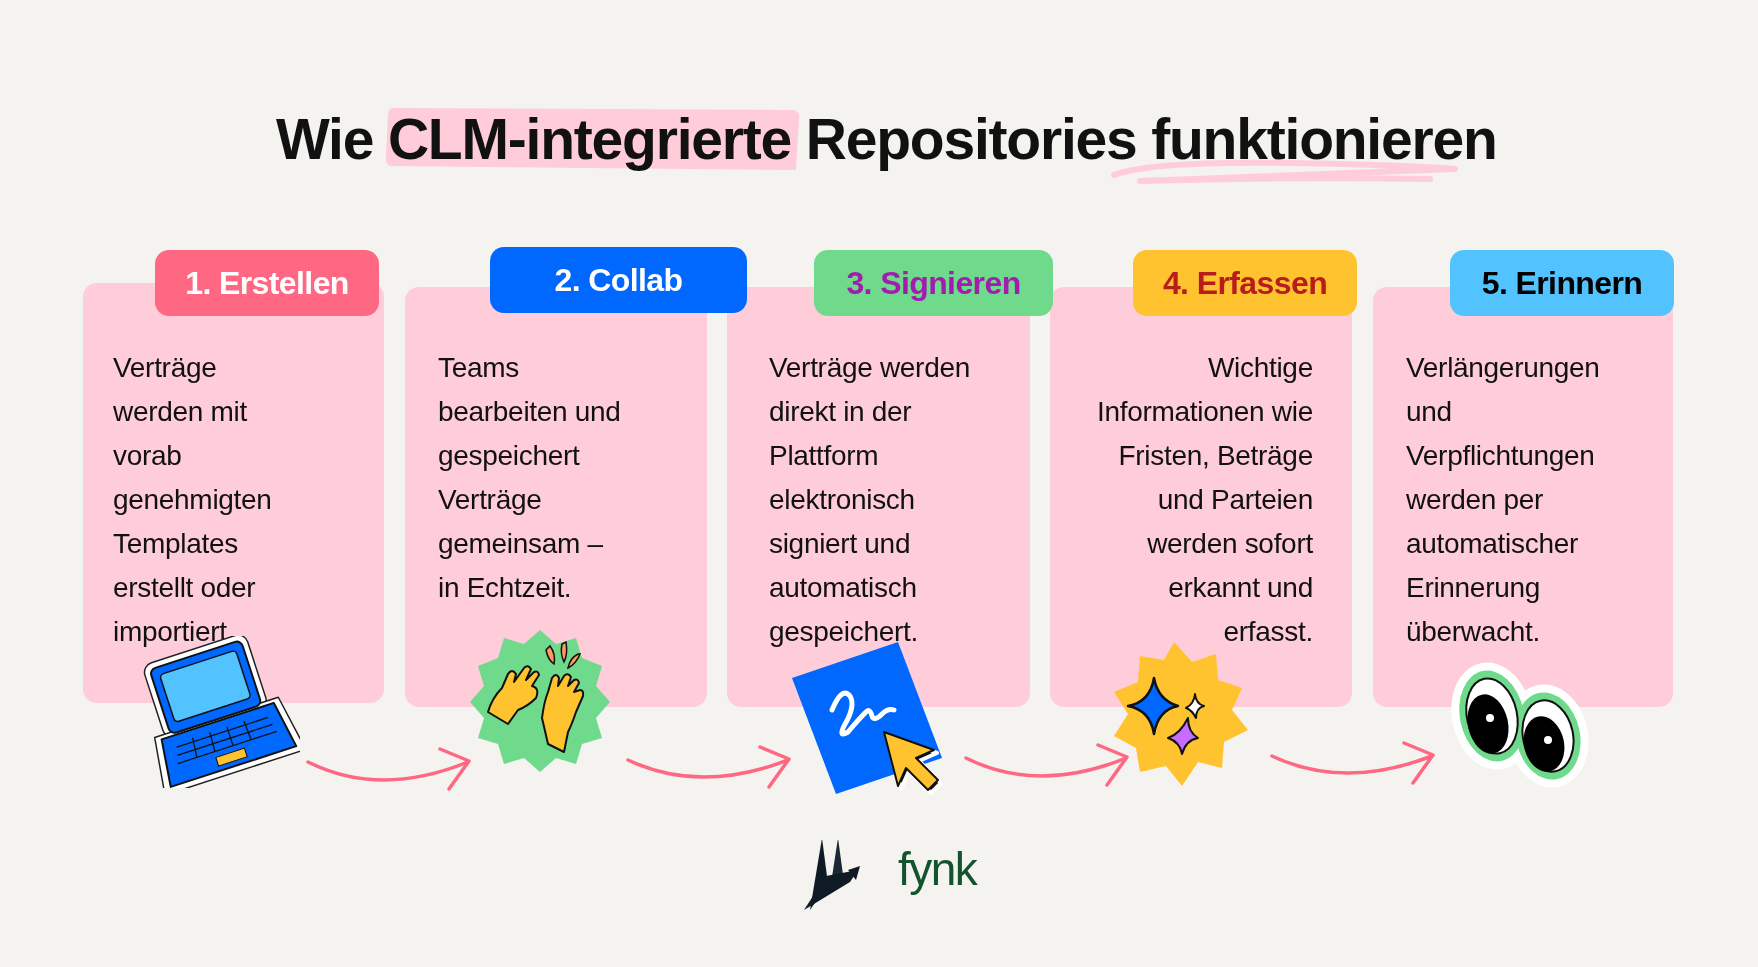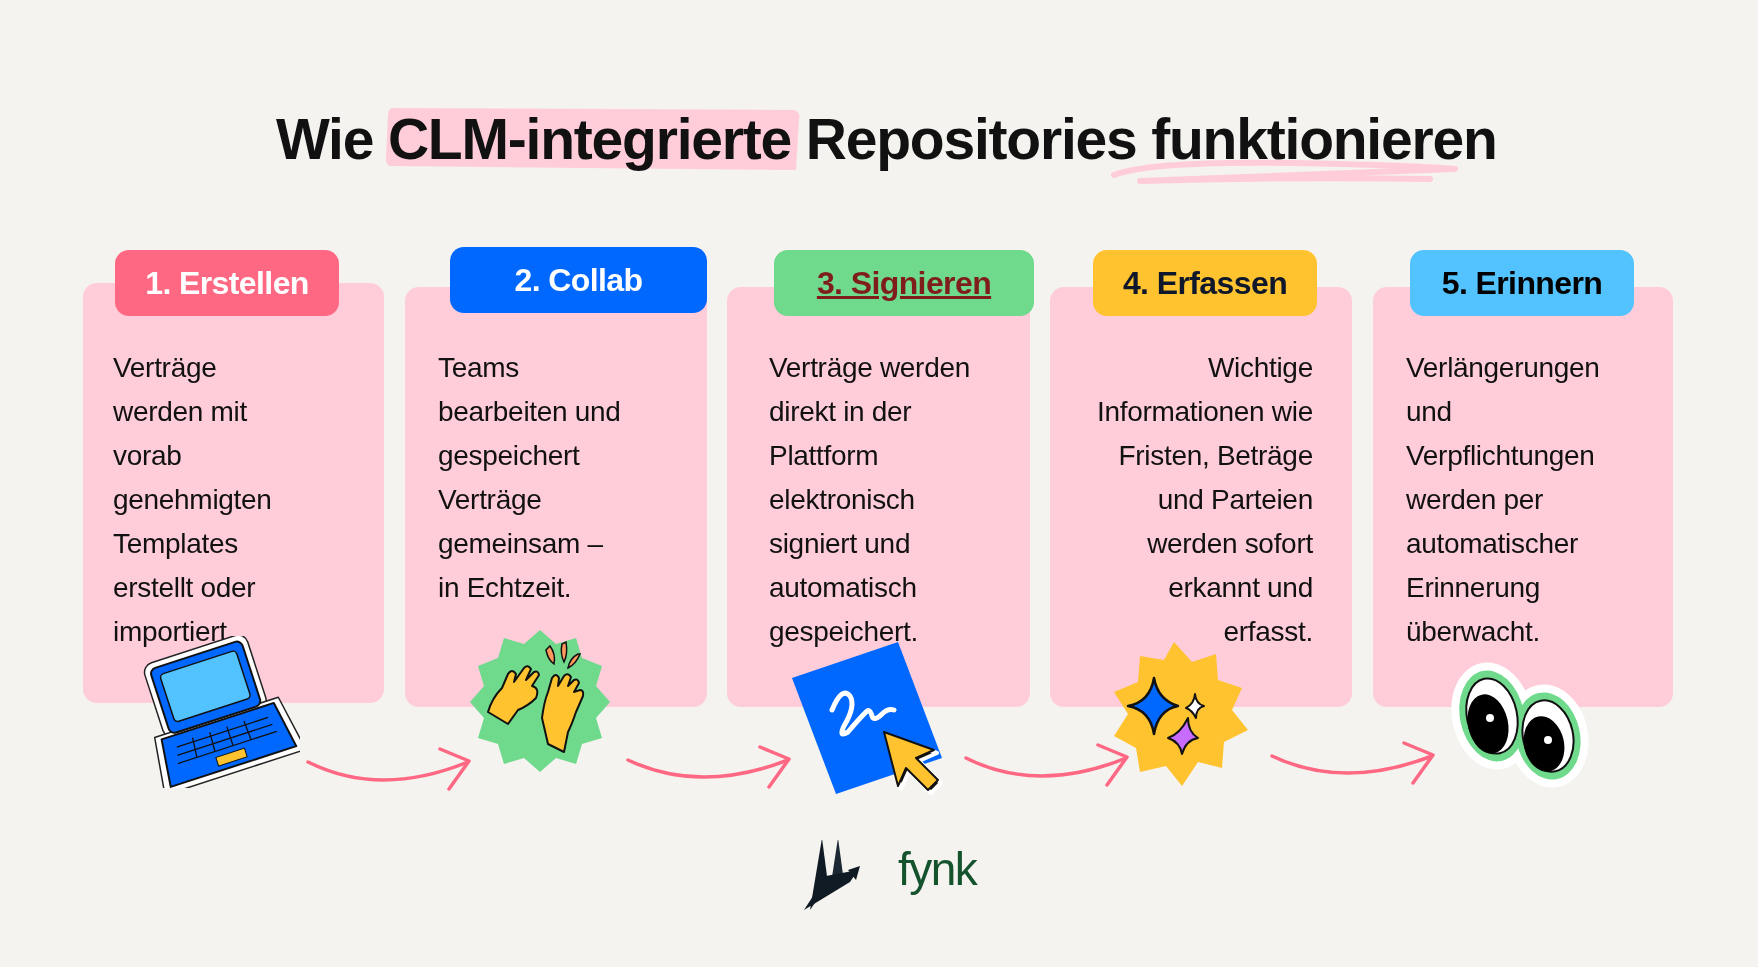--- a/index.html
+++ b/index.html
@@ -20,20 +20,21 @@
   }
   .title span { position: relative; }
   .card {
     position: absolute; background: #ffcdd9; border-radius: 14px;
   }
   .label {
     position: absolute; height: 66px; border-radius: 14px;
     display: flex; align-items: center; justify-content: center;
     font-size: 32px; font-weight: bold; letter-spacing: -0.6px;
     white-space: nowrap;
+    margin-left: 40px;
   }
   .body-text {
     position: absolute; font-size: 28px; line-height: 44px;
     white-space: pre-line; color: #111;
     letter-spacing: -0.3px;
   }
   .illus { position: absolute; }
   .arrow { position: absolute; }
   .logo { position: absolute; left: 800px; top: 840px; width: 150px; height: 70px; }
   .logo-text {
@@ -57,22 +58,22 @@
 </div>
 
 <div class="card" style="left:83px; top:283px; width:301px; height:420px;"></div>
 <div class="card" style="left:405px; top:287px; width:302px; height:420px;"></div>
 <div class="card" style="left:727px; top:287px; width:303px; height:420px;"></div>
 <div class="card" style="left:1050px; top:287px; width:302px; height:420px;"></div>
 <div class="card" style="left:1373px; top:287px; width:300px; height:420px;"></div>
 
 <div class="label" style="left:115px; top:250px; width:224px; background:#ff6883; color:#ffffff;">1. Erstellen</div>
 <div class="label" style="left:450px; top:247px; width:257px; background:#0068ff; color:#ffffff;">2. Collab</div>
-<div class="label" style="left:774px; top:250px; width:260px; background:#6fd98c; color:#7f1d1d;text-decoration:underline;">3. Signieren</div>
-<div class="label" style="left:1093px; top:250px; width:224px; background:#ffc330; color:#0f172a;">4. Erfassen</div>
+<div class="label" style="left:774px; top:250px; width:239px; background:#6fd98c; color:#a21caf;">3. Signieren</div>
+<div class="label" style="left:1093px; top:250px; width:224px; background:#ffc330; color:#b91c1c;">4. Erfassen</div>
 <div class="label" style="left:1410px; top:250px; width:224px; background:#52c3ff; color:#000000;">5. Erinnern</div>
 
 <div class="body-text" style="left:113px; top:346px;">Verträge
 werden mit
 vorab
 genehmigten
 Templates
 erstellt oder
 importiert.</div>
 <div class="body-text" style="left:438px; top:346px;">Teams

